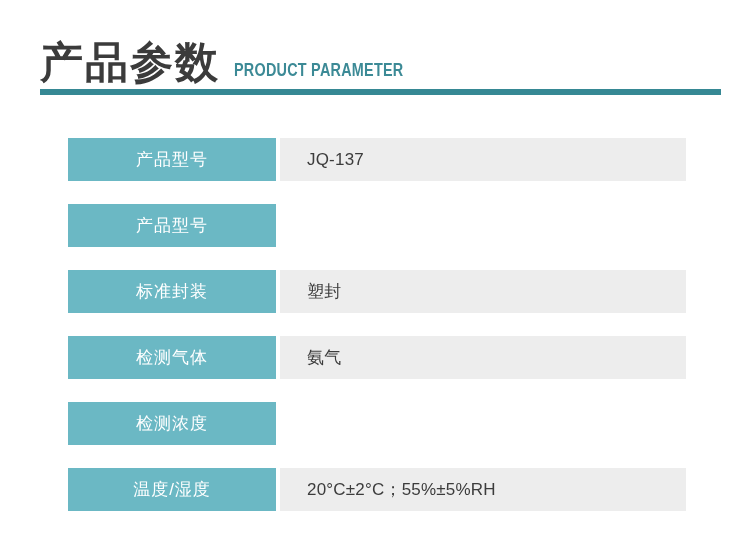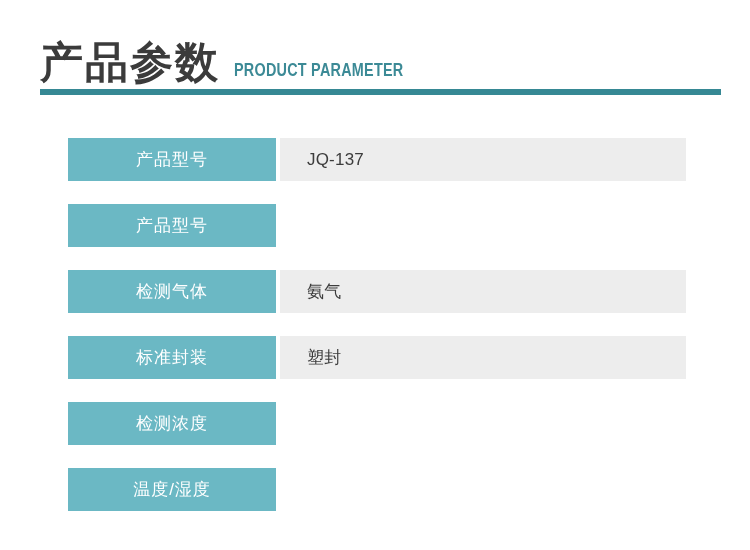--- a/index.html
+++ b/index.html
@@ -122,32 +122,33 @@
   <div class="param-row">
     <div class="param-label">产品型号</div>
     <div class="param-value">JQ-137</div>
   </div>
 
   <div class="param-row">
     <div class="param-label">产品型号</div>
   </div>
 
   <div class="param-row">
-    <div class="param-label">检测气体</div>
-    <div class="param-value">氨气</div>
+    <div class="param-label">标准封装</div>
+    <div class="param-value">塑封</div>
   </div>
 
   <div class="param-row">
-    <div class="param-label">标准封装</div>
-    <div class="param-value">塑封</div>
+    <div class="param-label">检测气体</div>
+    <div class="param-value">氨气</div>
   </div>
 
   <div class="param-row">
     <div class="param-label">检测浓度</div>
   </div>
 
 
 
   <div class="param-row">
     <div class="param-label">温度/湿度</div>
+    <div class="param-value">20°C±2°C；55%±5%RH</div>
   </div>
 
 </div>
 
 </body></html>

